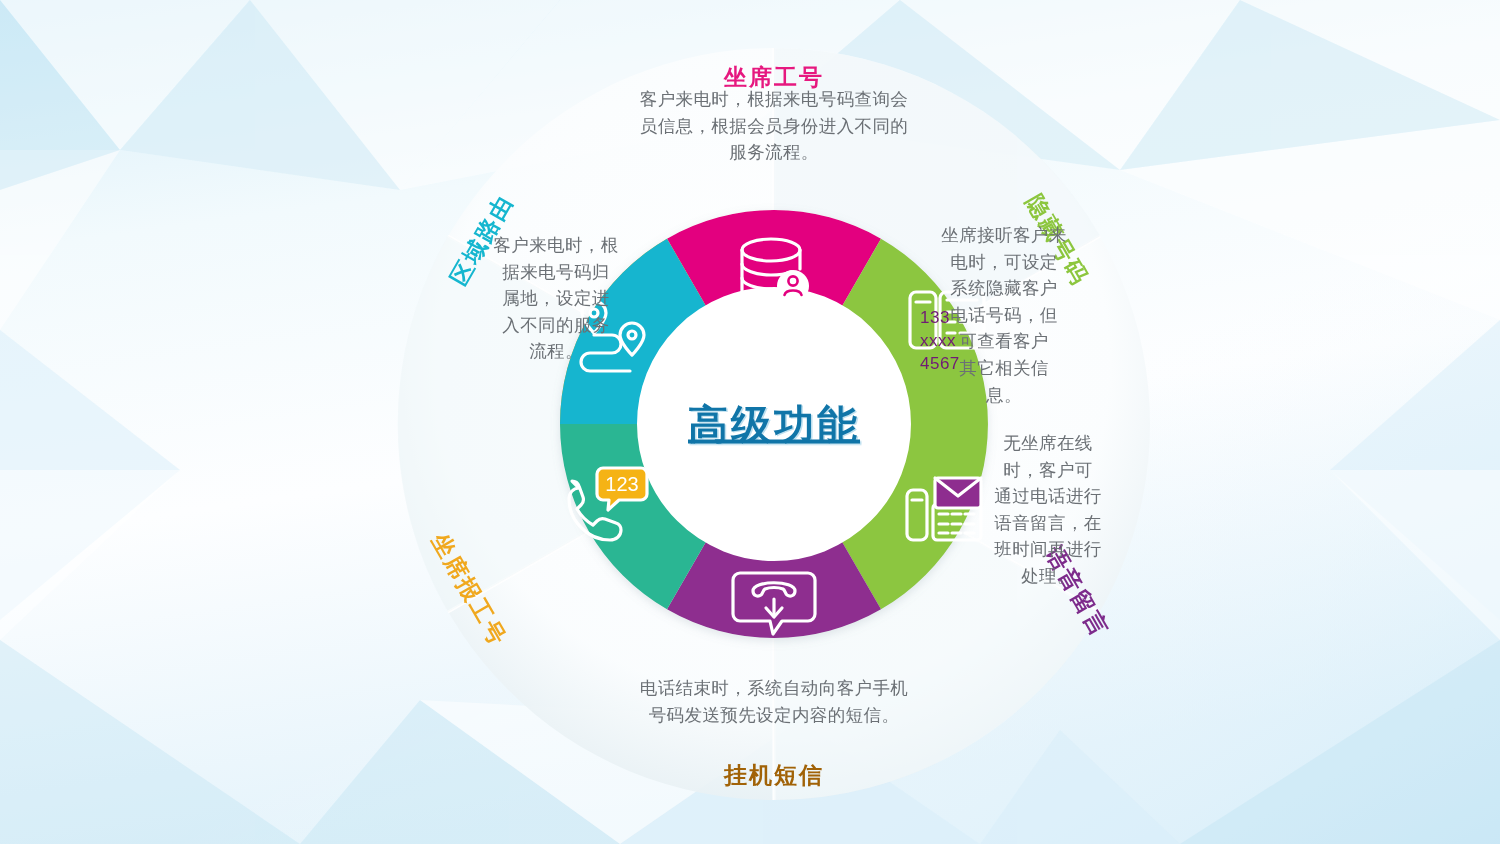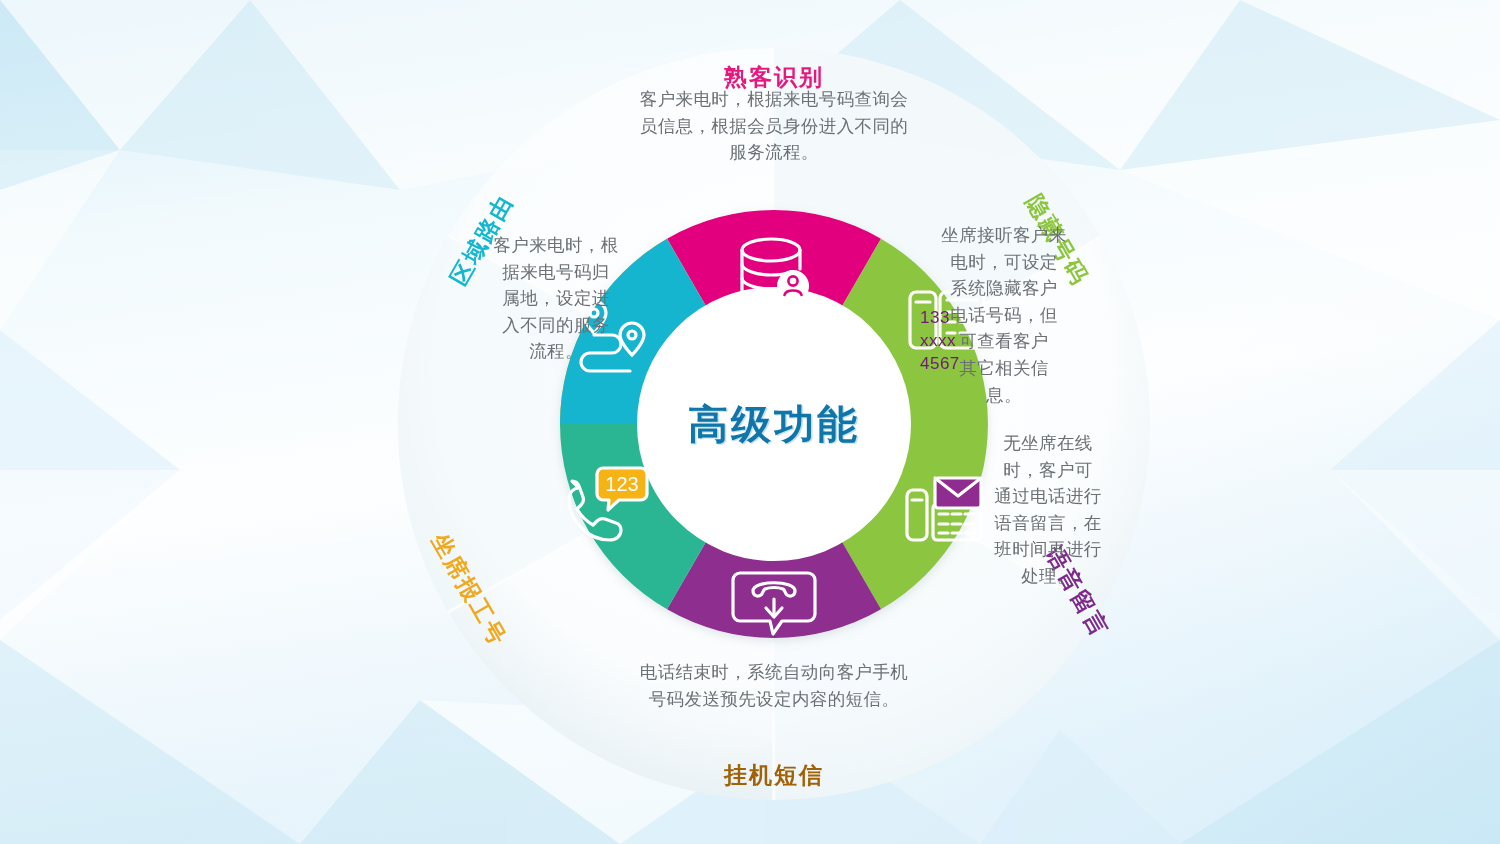--- a/index.html
+++ b/index.html
@@ -8,21 +8,21 @@
     font-family:"Liberation Sans","DejaVu Sans",sans-serif;
     background:#f4fbfe;
   }
   #stage{position:absolute;inset:0;width:1500px;height:844px;}
   .bg-layer{position:absolute;inset:0;width:100%;height:100%;}
   .wheel{position:absolute;left:0;top:0;width:1500px;height:844px;}
   .txt{position:absolute;color:#6b7075;font-size:17.5px;line-height:1.52;letter-spacing:.4px;text-align:center;white-space:pre-line;}
   .seg-title{position:absolute;font-weight:bold;font-size:23px;letter-spacing:2px;white-space:nowrap;}
   .rot-title{transform-origin:50% 50%;}
   .center-title{position:absolute;font-weight:bold;font-size:40px;letter-spacing:3px;color:#1075a8;
-     text-shadow:1.5px 1.5px 0 #bfe0ef;white-space:nowrap;}
+     text-shadow:1.5px 1.5px 0 #bfe0ef;white-space:nowrap;text-decoration:underline;}
   .num-label{position:absolute;color:#701a75;font-size:17px;line-height:1.35;text-align:left;white-space:pre-line;letter-spacing:.5px;}
 </style>
 </head>
 <body>
 
 <div id="stage">
 
   <svg class="bg-layer" viewBox="0 0 1500 844" preserveAspectRatio="none">
     <defs>
       <linearGradient id="bgGrad" x1="0" y1="0" x2="0.25" y2="1">
@@ -183,21 +183,21 @@
         <circle cx="-14" cy="-20" r="4"></circle>
         <path d="M24 -10 a 12 12 0 0 1 12 12 c 0 8 -12 20 -12 20 s -12 -12 -12 -20 a 12 12 0 0 1 12 -12 z"></path>
         <circle cx="24" cy="2" r="4"></circle>
         <path d="M-14 2 L 4 2 a 9 9 0 0 1 0 18 l -22 0 a 9 9 0 0 0 0 18 l 40 0"></path>
       </g>
     </g>
   </svg>
 
   <div class="center-title" style="left:774px;top:424px;transform:translate(-50%,-50%);">高级功能</div>
 
-  <div class="seg-title" style="left:774px;top:62px;transform:translateX(-50%);color:#e6187f;">熟客识别</div>
+  <div class="seg-title" style="left:774px;top:62px;transform:translateX(-50%);color:#e6187f;">坐席工号</div>
 
   <div class="seg-title rot-title" style="left:1057px;top:240px;transform:translate(-50%,-50%) rotate(60deg);color:#8cc63e;">隐藏号码</div>
 
   <div class="seg-title rot-title" style="left:1077px;top:592px;transform:translate(-50%,-50%) rotate(60deg);color:#7d2b8b;">语音留言</div>
 
   <div class="seg-title" style="left:774px;top:760px;transform:translateX(-50%);color:#a16207;">挂机短信</div>
 
   <div class="seg-title rot-title" style="left:469px;top:590px;transform:translate(-50%,-50%) rotate(60deg);color:#f0a81e;">坐席报工号</div>
 
   <div class="seg-title rot-title" style="left:482px;top:240px;transform:translate(-50%,-50%) rotate(-60deg);color:#15b6cf;">区域路由</div>
@@ -218,21 +218,21 @@
 xxxx
 4567</div>
 
   <div class="txt" style="left:1048px;top:430px;width:150px;transform:translateX(-50%);font-family:Liberation Serif, serif;">无坐席在线
 时，客户可
 通过电话进行
 语音留言，在
 班时间再进行
 处理。</div>
 
-  <div class="txt" style="left:774px;top:659px;width:360px;transform:translateX(-50%);">电话结束时，系统自动向客户手机
+  <div class="txt" style="left:774px;top:675px;width:360px;transform:translateX(-50%);">电话结束时，系统自动向客户手机
 号码发送预先设定内容的短信。</div>
 
 
   <div class="txt" style="left:556px;top:232px;width:160px;transform:translateX(-50%);">客户来电时，根
 据来电号码归
 属地，设定进
 入不同的服务
 流程。</div>
 
 </div>

